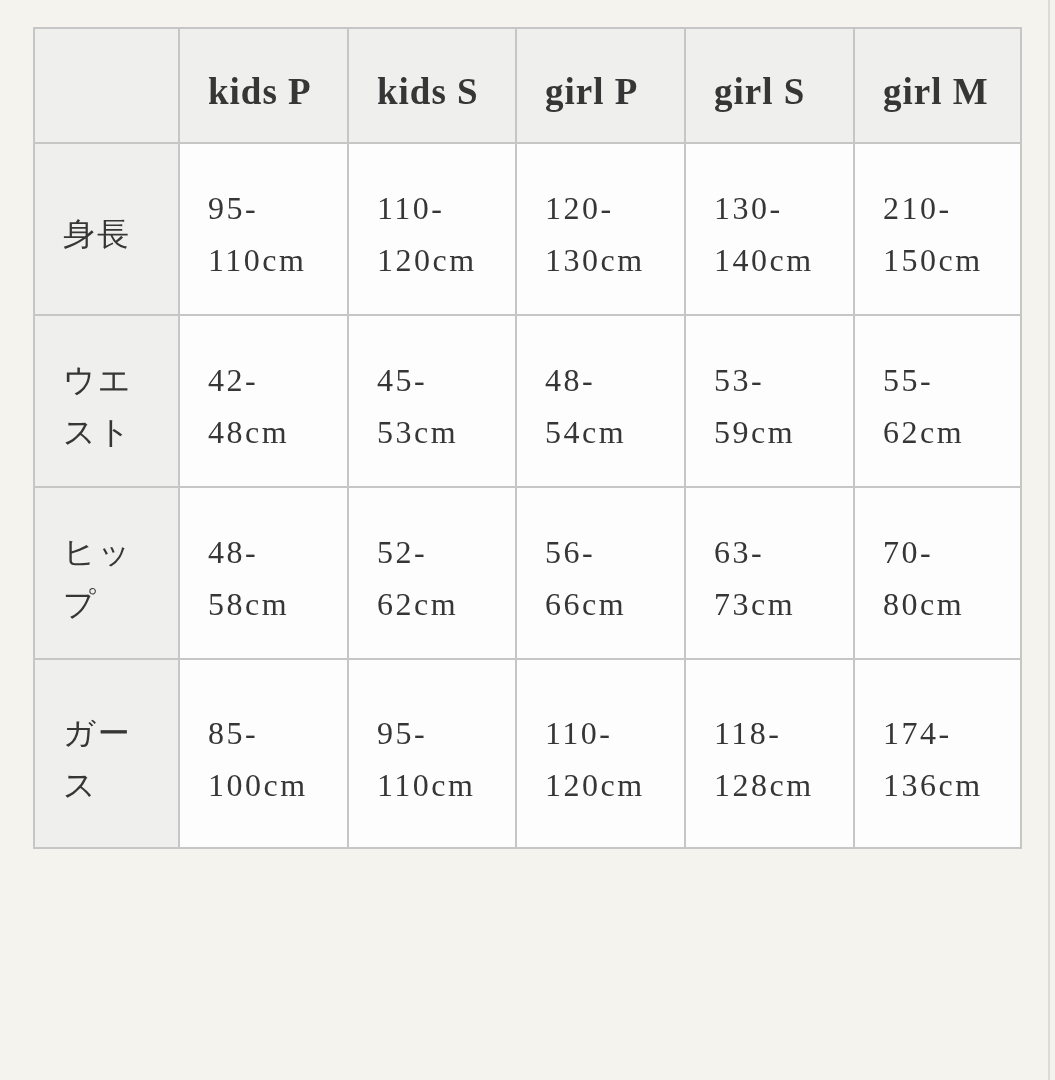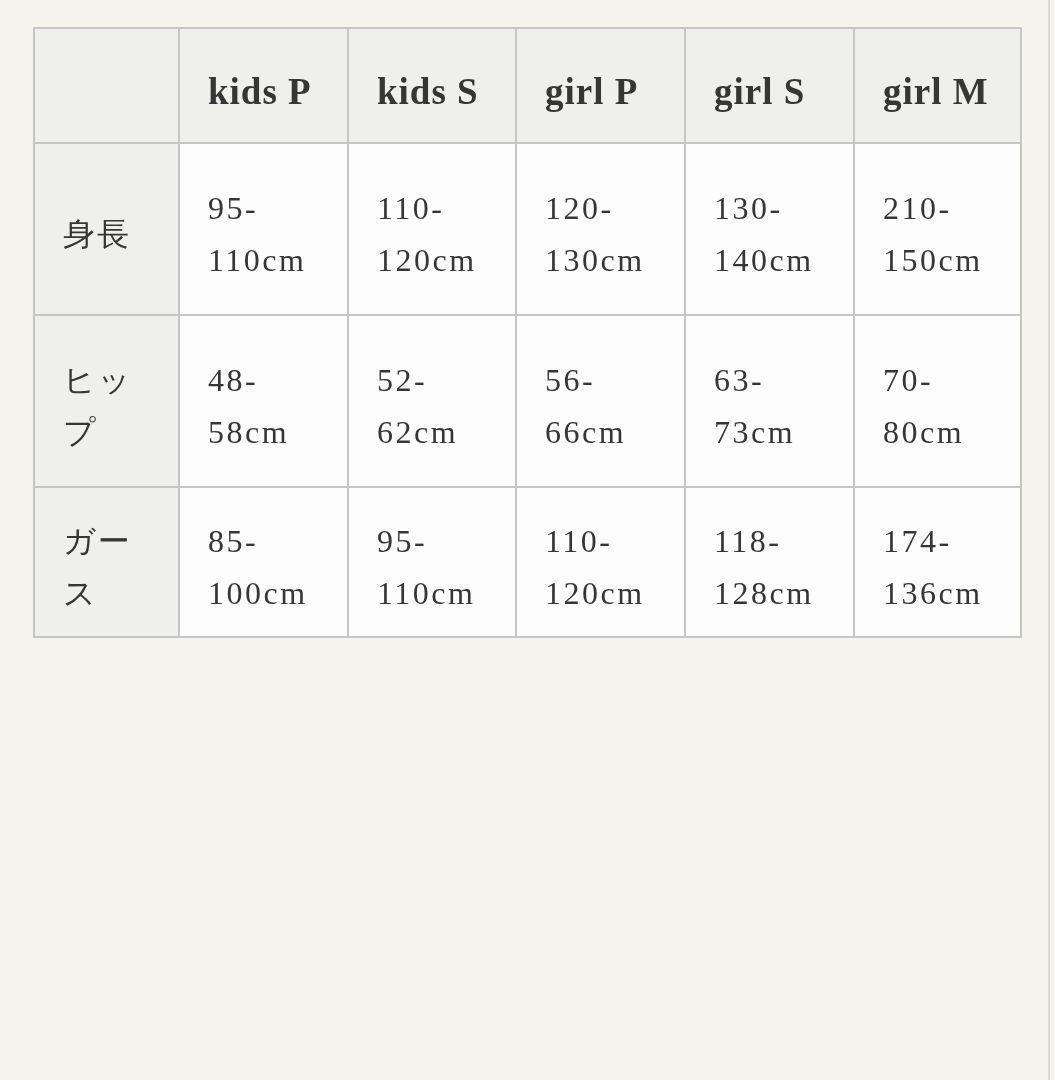--- a/index.html
+++ b/index.html
@@ -36,21 +36,21 @@
     overflow:hidden;
   }
   .size-table thead tr{height:115px;}
   .size-table thead th{
     background:var(--headbg);
     font-size:37px;
     font-weight:bold;
     letter-spacing:1px;
   }
   .size-table tbody tr{height:172px;}
-  .size-table tbody tr.last{height:150px;}
+  .size-table tbody tr.last{height:189px;}
   td.row-label{
     background:var(--headbg);
     font-size:32px;
     line-height:1.62;
     letter-spacing:2px;
     margin-top:48px;
   }
   td.value{
     background:var(--cellbg);
     font-size:32px;
@@ -88,20 +88,34 @@
       <td class="value">110-
 120cm</td>
       <td class="value">120-
 130cm</td>
       <td class="value">130-
 140cm</td>
       <td class="value">210-
 150cm</td>
     </tr>
     <tr>
+      <td class="row-label">ウエ
+スト</td>
+      <td class="value">42-
+48cm</td>
+      <td class="value">45-
+53cm</td>
+      <td class="value">48-
+54cm</td>
+      <td class="value">53-
+59cm</td>
+      <td class="value">55-
+62cm</td>
+    </tr>
+    <tr>
       <td class="row-label">ヒッ
 プ</td>
       <td class="value">48-
 58cm</td>
       <td class="value">52-
 62cm</td>
       <td class="value">56-
 66cm</td>
       <td class="value">63-
 73cm</td>

